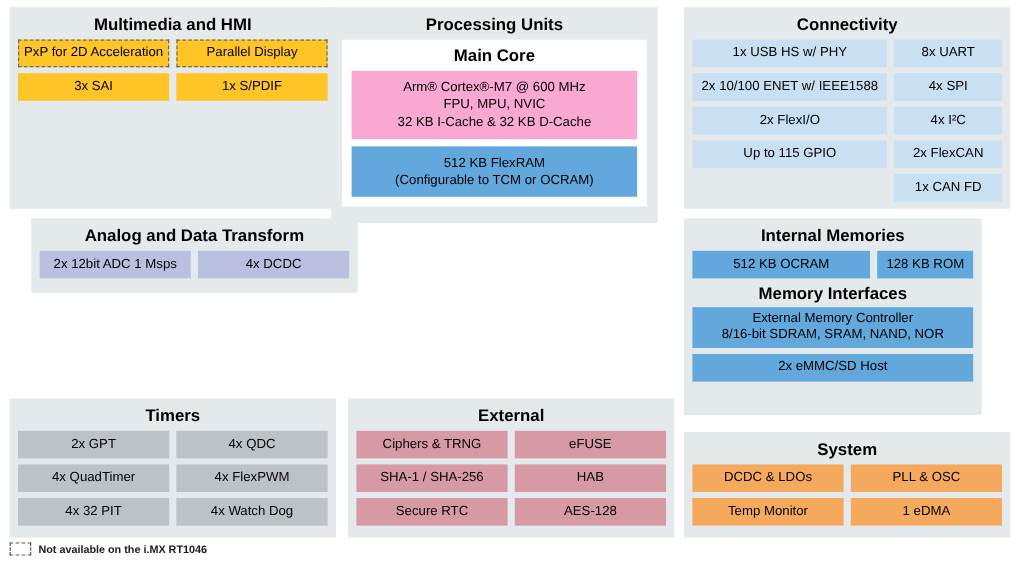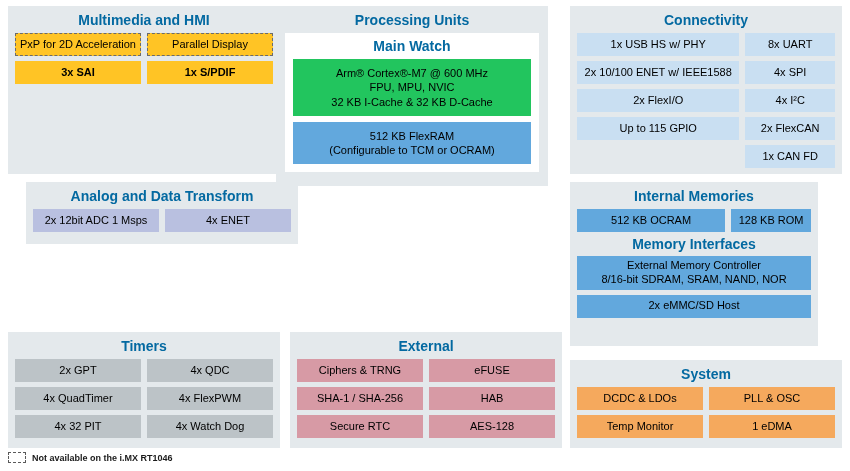--- a/index.html
+++ b/index.html
@@ -18,21 +18,21 @@
   .panel {
     position: absolute;
     background: #e4e9ec;
     box-sizing: border-box;
   }
 
   .panel-title {
     text-align: center;
     font-weight: bold;
     font-size: 14px;
-    color: #0369a1;
+    color: #000000;
     line-height: 1;
     padding-top: 7px;
     padding-bottom: 6px;
   }
   .panel-title.sub {
     padding-top: 5px;
     padding-bottom: 5px;
   }
 
   .rows {
@@ -55,29 +55,29 @@
     flex-direction: column;
     align-items: center;
     justify-content: center;
     line-height: 1.25;
     padding: 3px 2px;
     min-height: 23px;
     flex: 1 1 0;
   }
 
   
-  .c-amber   { background: #ffc425; font-weight: bold; }
+  .c-amber   { background: #ffc425; }
   .c-amber-d { background: #ffc425; border: 1.5px dashed #6b6b6b; }
   .c-blue-lt { background: #c9dff2; }
   .c-blue    { background: #62a8dd; }
   .c-periw   { background: #b9c0e0; }
   .c-gray    { background: #bcc3c7; text-align: center; }
   .c-rose    { background: #d79aa5; }
   .c-orange  { background: #f5a95d; }
-  .c-olive   { background: #22c55e; }
+  .c-olive   { background: #f9a8d4; }
 
   
   #panel-multimedia { left: 8px;   top: 6px;   width: 272px; height: 168px; }
   #panel-processing { left: 276px; top: 6px;   width: 272px; height: 180px; }
   #panel-connectivity { left: 570px; top: 6px; width: 272px; height: 168px; }
 
   #panel-analog     { left: 26px;   top: 182px; width: 272px; height: 62px; }
   #panel-memories   { left: 570px; top: 182px; width: 248px; height: 164px; }
 
   #panel-timers     { left: 8px;   top: 332px; width: 272px; height: 116px; }
@@ -138,21 +138,21 @@
     <div class="row">
       <div class="cell c-amber">3x SAI</div>
       <div class="cell c-amber">1x S/PDIF</div>
     </div>
   </div>
 </div>
 
 <div class="panel" id="panel-processing">
   <div class="panel-title">Processing Units</div>
   <div class="white-card">
-    <div class="panel-title sub">Main Watch</div>
+    <div class="panel-title sub">Main Core</div>
     <div class="core-block c-olive two-line">Arm® Cortex®-M7 @ 600 MHz
 FPU, MPU, NVIC
 32 KB I-Cache &amp; 32 KB D-Cache</div>
     <div class="core-block c-blue two-line">512 KB FlexRAM
 (Configurable to TCM or OCRAM)</div>
   </div>
 </div>
 
 <div class="panel" id="panel-connectivity">
   <div class="panel-title">Connectivity</div>
@@ -178,21 +178,21 @@
       <div class="cell c-blue-lt" style="flex:1">1x CAN FD</div>
     </div>
   </div>
 </div>
 
 <div class="panel" id="panel-analog">
   <div class="panel-title">Analog and Data Transform</div>
   <div class="rows">
     <div class="row">
       <div class="cell c-periw">2x 12bit ADC 1 Msps</div>
-      <div class="cell c-periw">4x ENET</div>
+      <div class="cell c-periw">4x DCDC</div>
     </div>
   </div>
 </div>
 
 <div class="panel" id="panel-memories">
   <div class="panel-title">Internal Memories</div>
   <div class="rows" style="padding-bottom:0">
     <div class="row">
       <div class="cell c-blue" style="flex:1.9">512 KB OCRAM</div>
       <div class="cell c-blue" style="flex:1">128 KB ROM</div>

